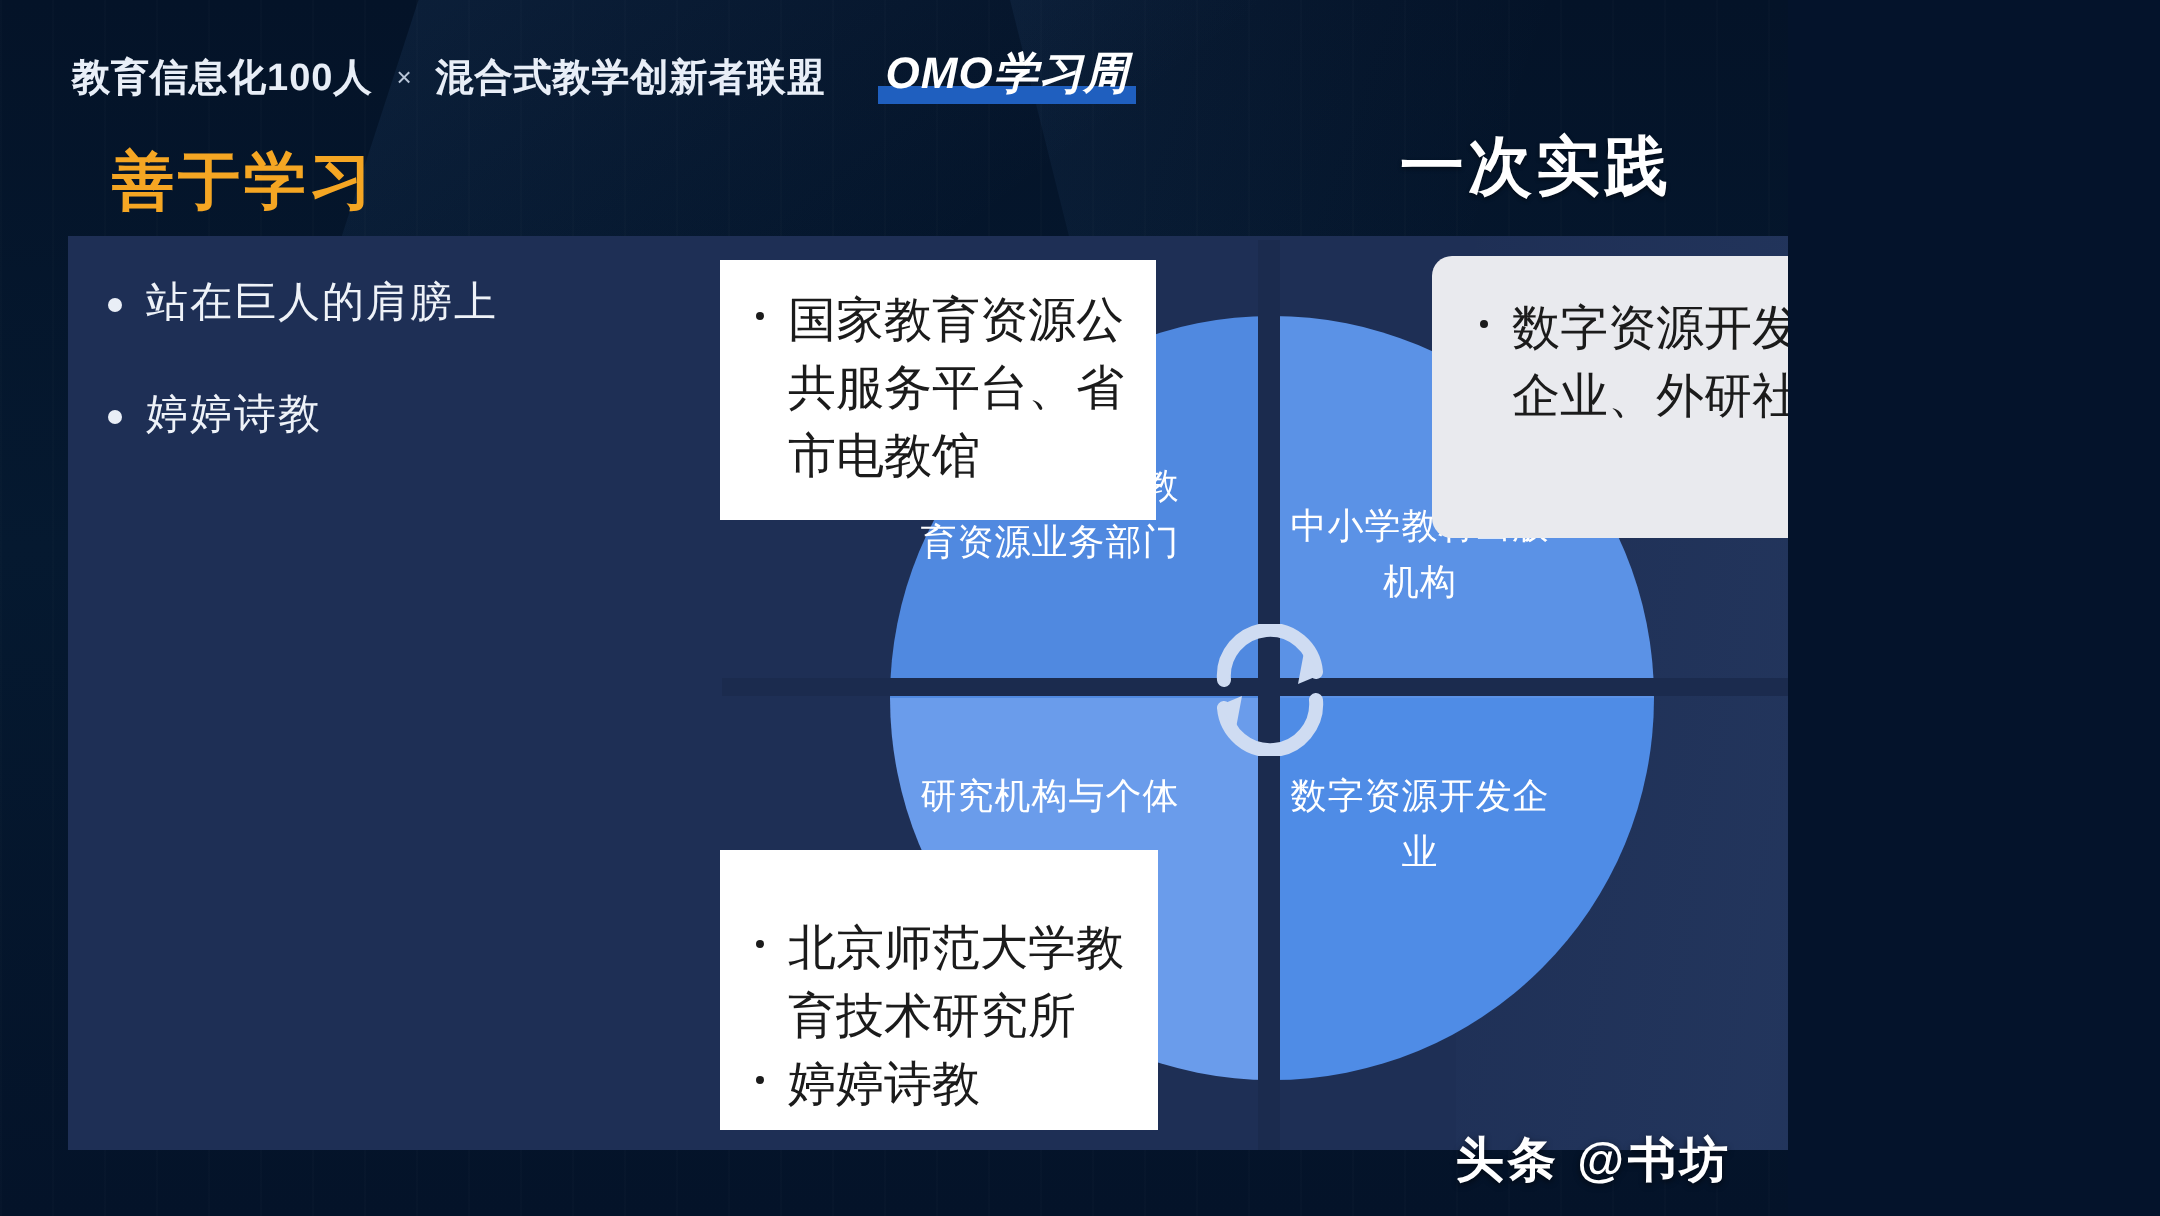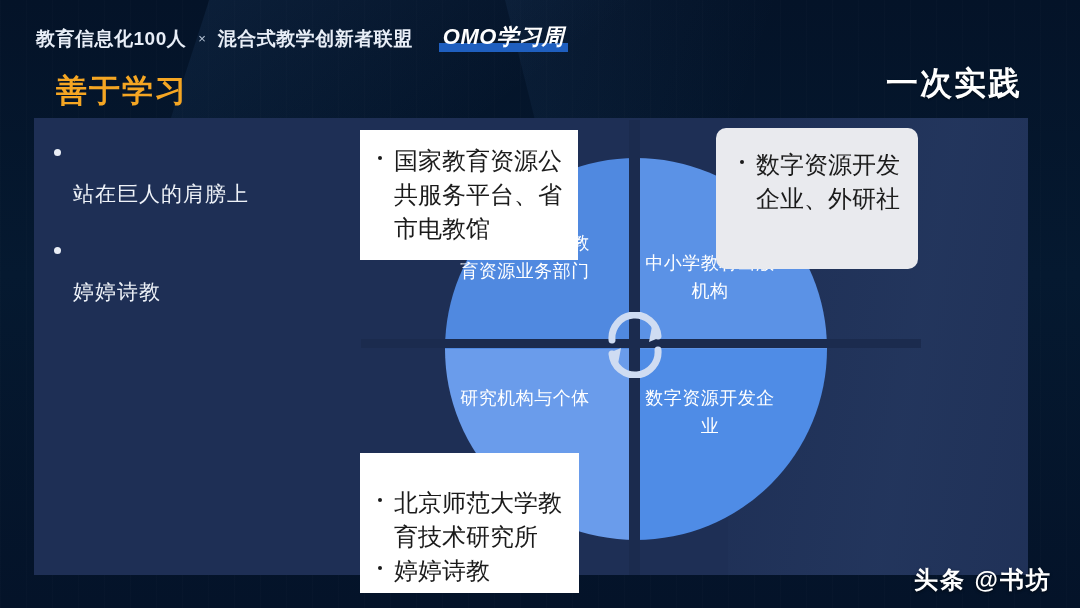--- a/index.html
+++ b/index.html
@@ -2,21 +2,21 @@
 <html><head>
 <meta charset="utf-8">
 <style>
   html, body {
     margin: 0;
     padding: 0;
     background: #04132b;
   }
   #slide {
     position: relative;
-    width: 1080px;
+    width: 894px;
     height: 608px;
     overflow: hidden;
     background:
       linear-gradient(180deg, #041328 0%, #051930 45%, #041329 100%);
     font-family: "Liberation Sans", "DejaVu Sans", sans-serif;
   }
   
   #slide .bg-texture {
     position: absolute;
     inset: 0;
@@ -149,21 +149,20 @@
     border-radius: 50%;
     background: #e9eef6;
     margin-top: 11px;
     flex: none;
   }
   .bullet-text {
     color: #eef2f8;
     font-size: 21px;
     line-height: 1.35;
     letter-spacing: 1px;
-    margin-top: 42px;
   }
 
   
   .circle-wrap {
     position: absolute;
     left: 445px;
     top: 158px;
     width: 382px;
     height: 382px;
   }
@@ -282,21 +281,20 @@
     border-radius: 10px;
     padding: 20px 10px 0 18px;
   }
   .box-bl {
     left: 360px;
     top: 425px;
     width: 219px;
     height: 140px;
     background: #ffffff;
     padding: 33px 8px 0 12px;
-    margin-top: 28px;
   }
   .box-br {
     left: 718px;
     top: 428px;
     width: 228px;
     height: 125px;
     background: #e9eaee;
     border-radius: 10px;
     padding: 55px 6px 0 24px;
   }

